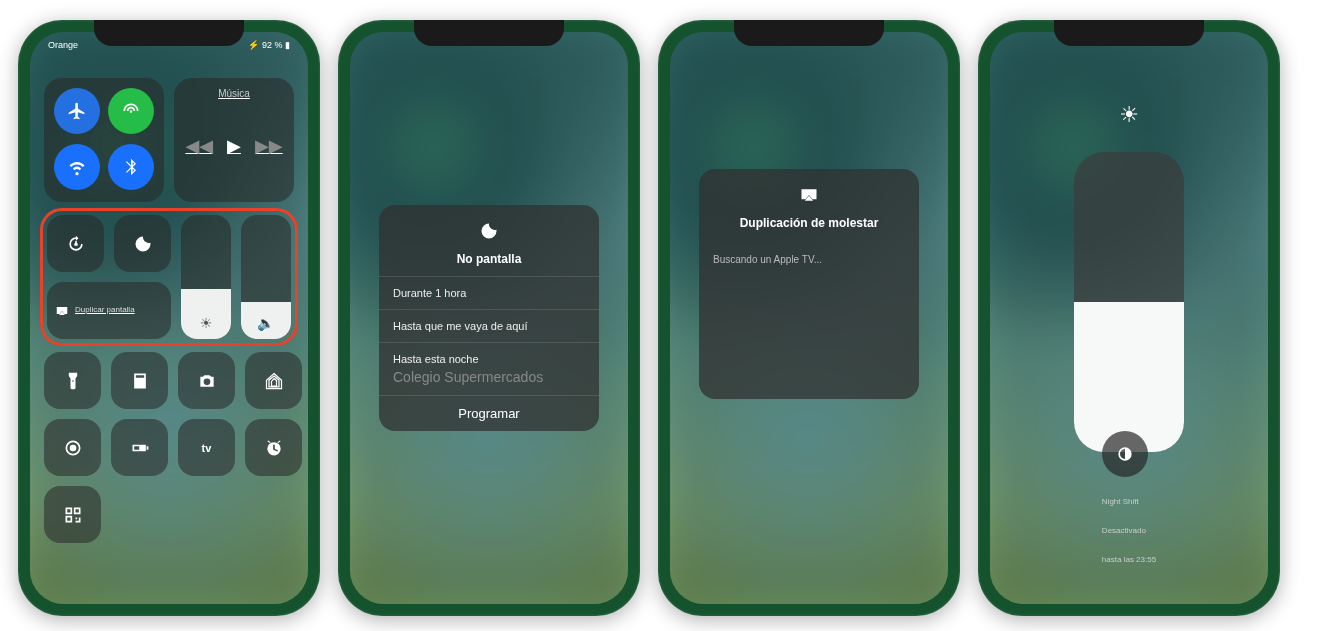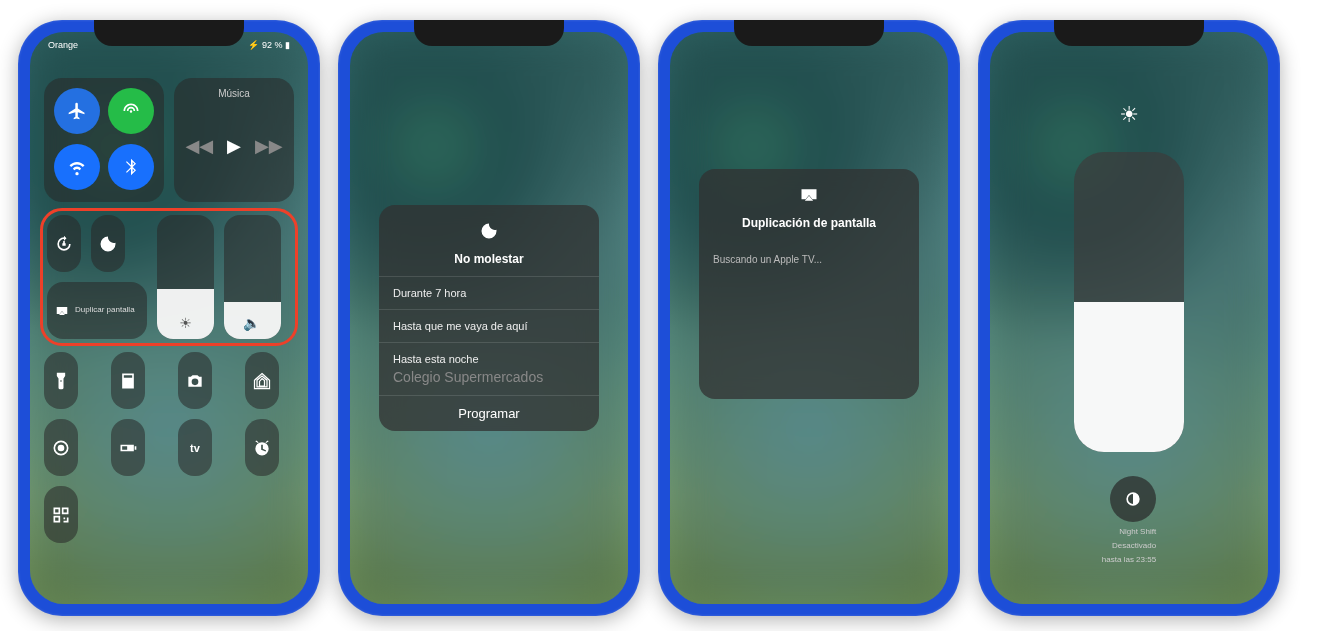--- a/index.html
+++ b/index.html
@@ -8,21 +8,21 @@
     height: 631px;
     background: #fff;
     font-family: -apple-system, "Helvetica Neue", Arial, sans-serif;
     display: flex;
     gap: 18px;
     padding: 20px 18px;
   }
   .phone {
     width: 302px;
     height: 596px;
-    background: #1d4ed8;
+    background: #14532d;
     border-radius: 44px;
     padding: 12px;
     box-shadow: 0 4px 20px rgba(0,0,0,.3), inset 0 0 3px rgba(255,255,255,.2);
     position: relative;
   }
   .screen {
     width: 100%;
     height: 100%;
     border-radius: 34px;
     overflow: hidden;
@@ -52,21 +52,21 @@
     padding: 0 18px;
     font-size: 9px; color: #fff; z-index: 40;
   }
   .cc {
     position: absolute; inset: 0;
     padding: 46px 14px 14px;
     display: flex; flex-direction: column; gap: 10px;
     color: #fff;
     z-index: 10;
   }
-  .row { display: flex; gap: 10px; }
+  .row { display: flex; gap: 10px; text-decoration: underline; }
   .module {
     background: rgba(40,40,40,.55);
     border-radius: 18px;
     position: relative;
   }
   .conn {
     width: 124px; height: 124px;
     display: grid; grid-template: 1fr 1fr / 1fr 1fr;
     padding: 10px; gap: 8px;
   }
@@ -82,27 +82,27 @@
     display:flex; flex-direction:column; align-items:center; justify-content:space-between;
     font-size: 10px; color:#ccc;
   }
   .music-ctrl { display:flex; gap:14px; font-size:18px; color:#888;}
   .music-ctrl .play{color:#fff;}
   .highlight {
     border: 3px solid #e0432e; border-radius: 22px;
     padding: 4px; margin: -4px;
   }
   .small {
-    width: 34px; height: 57px; border-radius: 16px;
+    width: 57px; height: 57px; border-radius: 16px;
     display:flex; align-items:center; justify-content:center;
     background: rgba(40,40,40,.55);
     font-size: 20px; color:#fff;
   }
   .mirror {
-    width: 100px; height: 57px; border-radius: 16px;
+    width: 124px; height: 57px; border-radius: 16px;
     background: rgba(40,40,40,.55);
     display:flex; align-items:center; gap:6px;
     padding: 0 8px;
     font-size: 8px; line-height:1.1; color:#ddd;
   }
   .slider {
     width: 57px; height: 124px; border-radius: 16px;
     background: rgba(40,40,40,.55);
     display:flex; flex-direction:column-reverse;
     overflow:hidden; position:relative;
@@ -132,21 +132,21 @@
     width: 110px; height: 300px; border-radius: 30px;
     background: rgba(60,60,60,.7);
     overflow:hidden; z-index:20;
   }
   .bigslider .fill{ position:absolute; bottom:0; width:100%; background:rgba(255,255,255,.96);}
   .sun-top{ position:absolute; top:70px; left:50%; transform:translateX(-50%); color:#fff; font-size:22px; z-index:20;}
   .bottom-btns{
     position:absolute; bottom:40px; left:0; right:0;
     display:flex; justify-content:center; gap:40px; z-index:20;
   }
-  .bbtn{ display:flex; flex-direction:column; align-items:flex-end; gap:5px; font-size:8px; color:#ccc;}
+  .bbtn{ display:flex; flex-direction:column; align-items:flex-start; gap:20px; font-size:8px; color:#ccc;}
   .bbtn .c{ width:46px; height:46px; border-radius:50%; display:flex; align-items:center; justify-content:center; font-size:18px;}
   .svg-ico{width:20px;height:20px;fill:#fff;}
   .svg-sm{width:14px;height:14px;fill:#fff;}
 </style>
 </head>
 <body>
 
 <div class="phone">
   <div class="notch"></div>
   <div class="screen">
@@ -275,43 +275,43 @@
   <div class="notch"></div>
   <div class="screen">
     <div class="blur-bg"></div>
     <div class="panel">
       <div class="panel-head">
         <span class="picon">
           <svg class="svg-ico" style="margin:auto" viewBox="0 0 24 24">
               <path d="M12 3a9 9 0 109 9c0-.5 0-1-.1-1.5A7 7 0 0112 3z"></path>
             </svg>
         </span>
-        <span>No molestar</span>
-      </div>
-      <div class="panel-row">Durante 7 hora</div>
+        <span>No pantalla</span>
+      </div>
+      <div class="panel-row">Durante 1 hora</div>
       <div class="panel-row">Hasta que me vaya de aquí</div>
       <div class="panel-row">Hasta esta noche</div>
       <div class="panel-row sub">Colegio Supermercados</div>
       <div class="panel-foot">Programar</div>
     </div>
   </div>
 </div>
 
 <div class="phone">
   <div class="notch"></div>
   <div class="screen">
     <div class="blur-bg"></div>
     <div class="panel" style="top:44%">
       <div class="panel-head">
         <span class="picon">
           <svg class="svg-ico" style="margin:auto" viewBox="0 0 24 24">
               <path d="M3 5h18v12h-5l-4-5-4 5H3V5zm4 14h10l-5-6-5 6z"></path>
             </svg>
         </span>
-        <span>Duplicación de pantalla</span>
+        <span>Duplicación de molestar</span>
       </div>
       <div class="search-text">Buscando un Apple TV...</div>
       <div style="height:120px"></div>
     </div>
   </div>
 </div>
 
 <div class="phone">
   <div class="notch"></div>
   <div class="screen">

